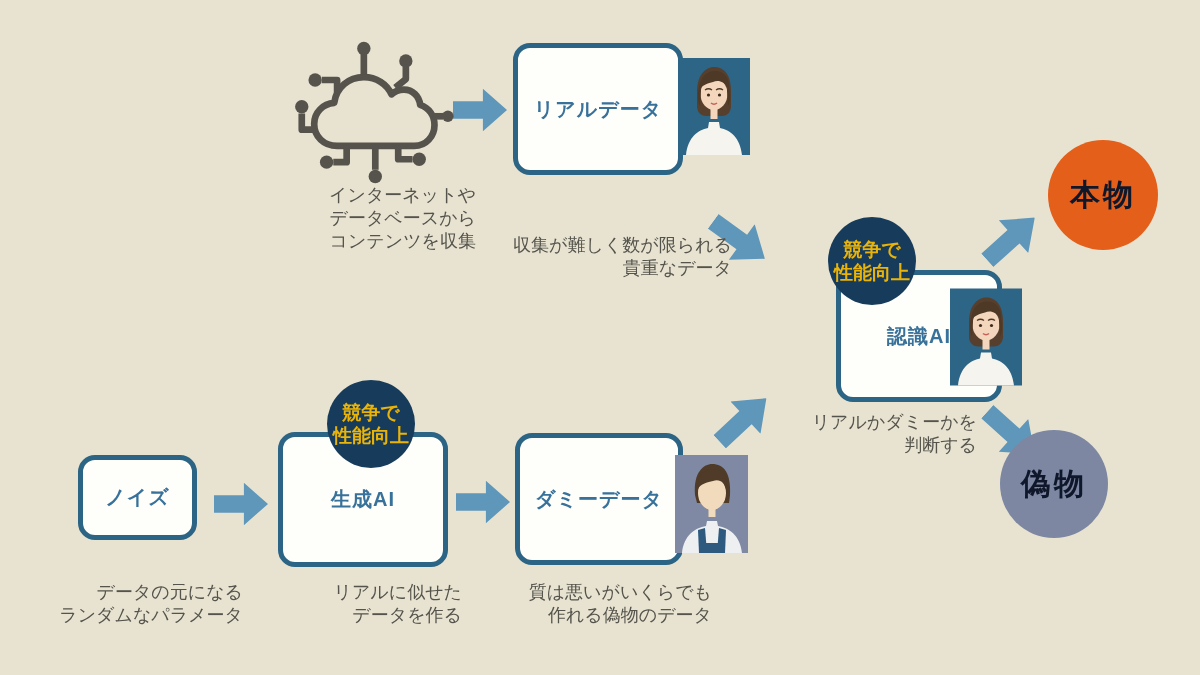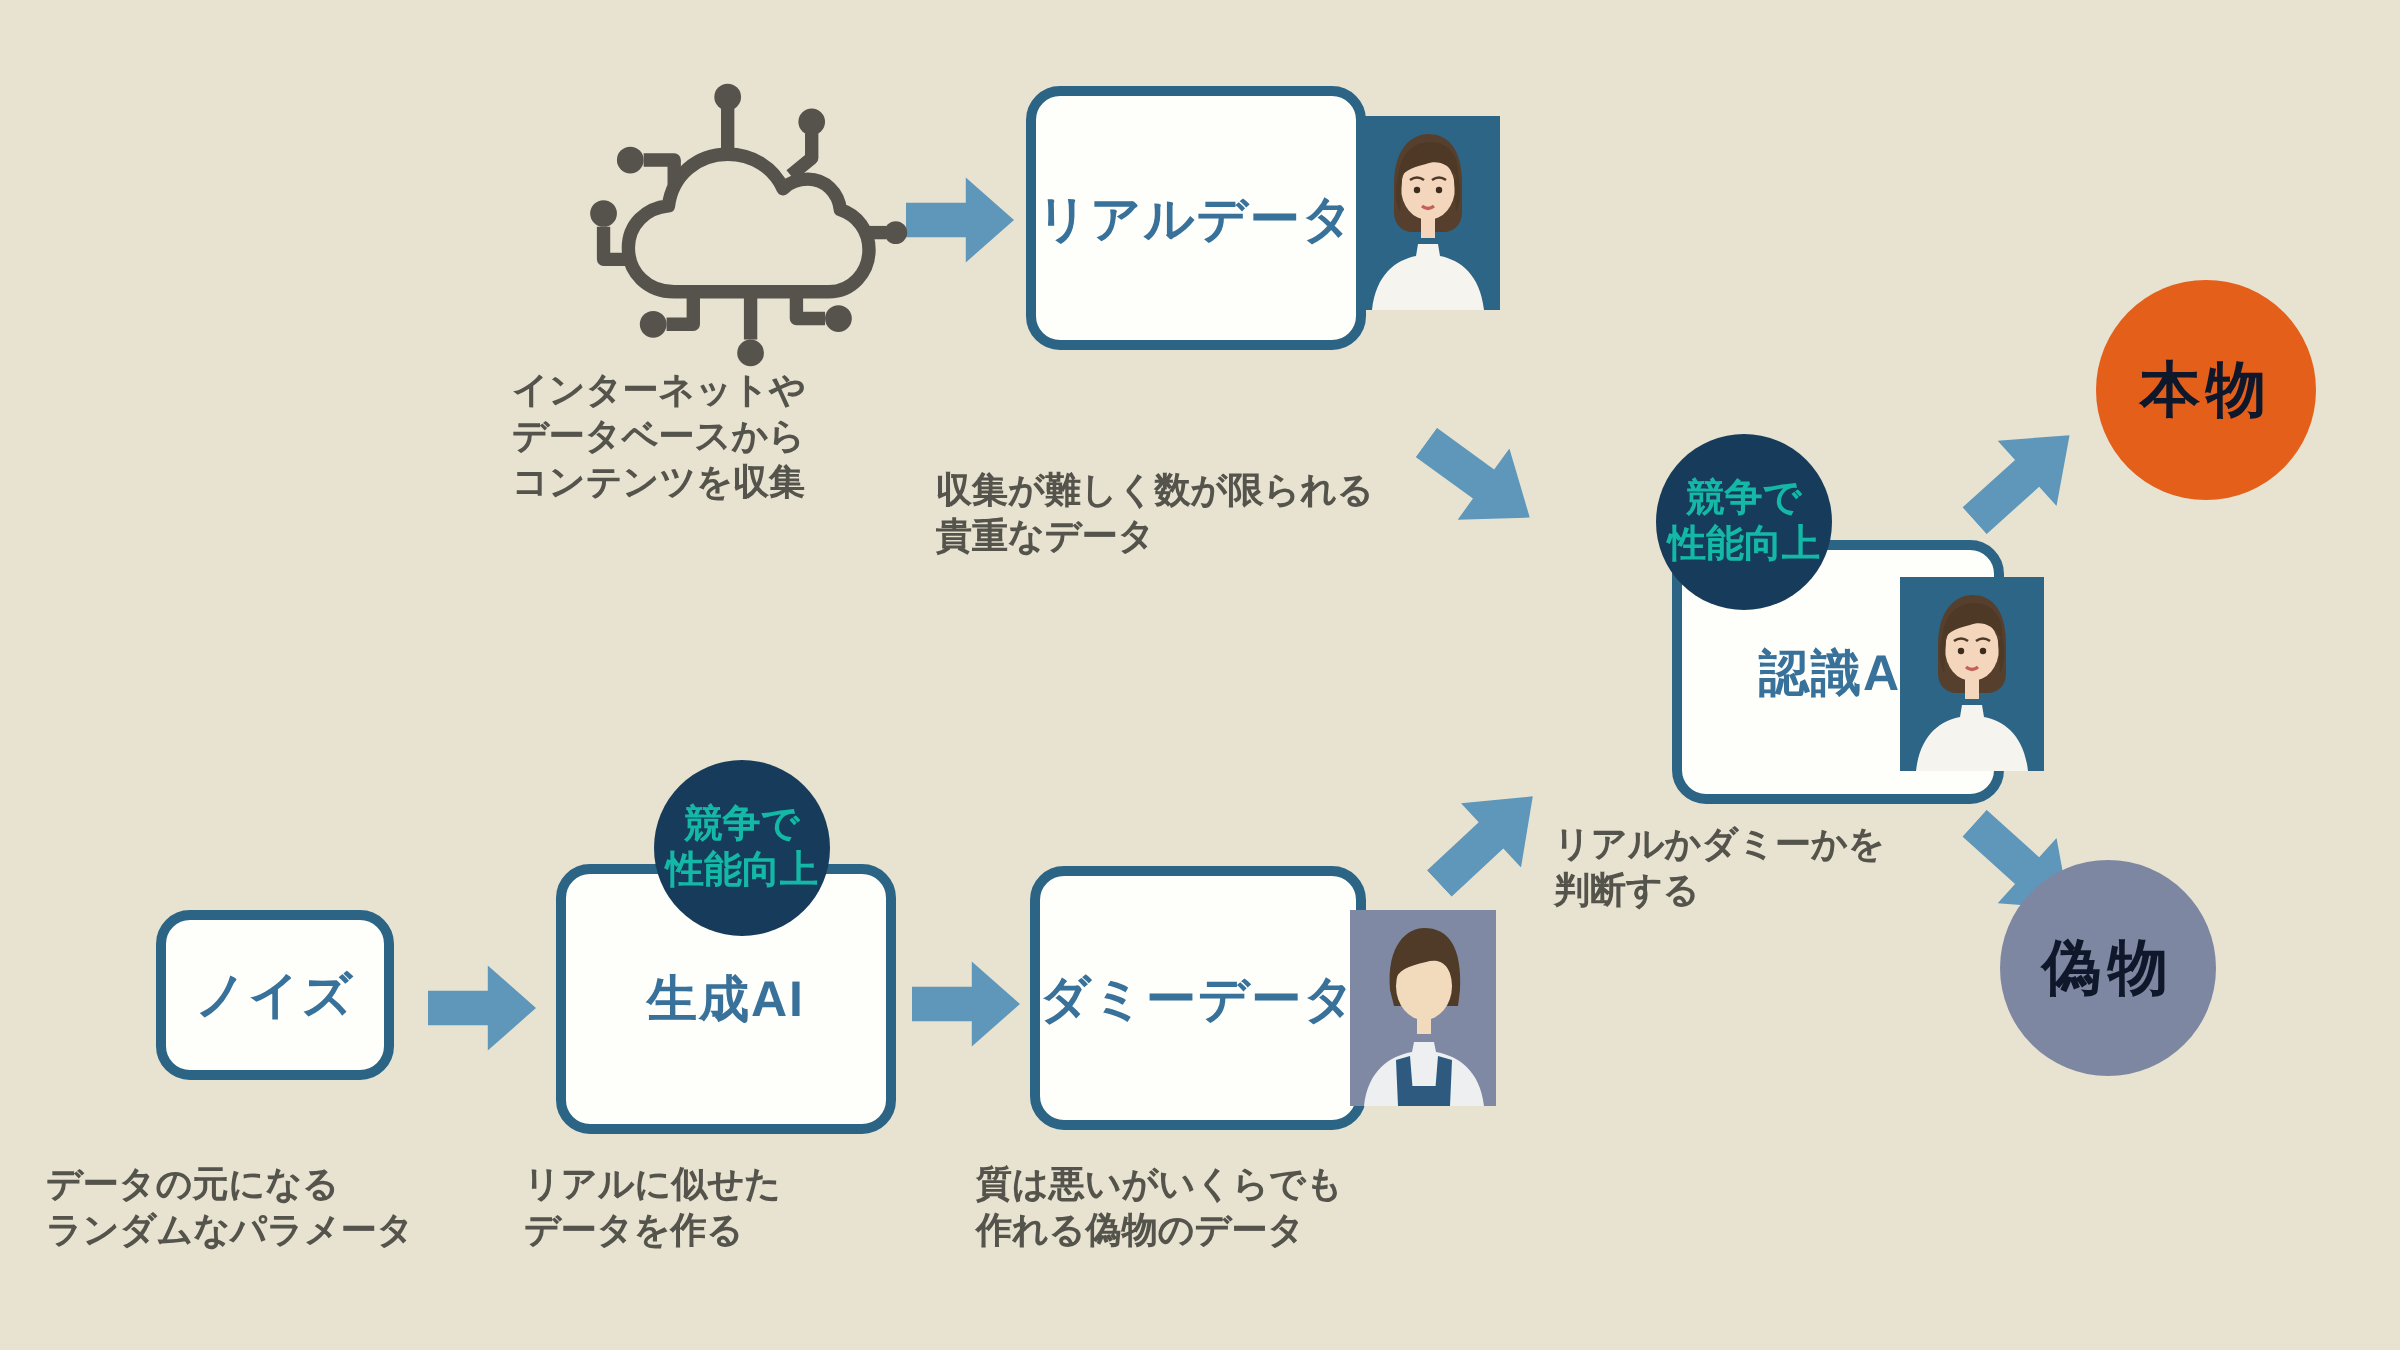--- a/index.html
+++ b/index.html
@@ -13,33 +13,33 @@
   .abs{position:absolute;box-sizing:border-box;}
   .node{
     background:#fefefb;
     border:5px solid var(--box-border,#2b6484);
     border-radius:17px;
     display:flex;align-items:center;justify-content:center;
     z-index:1;
   }
   .node-title{
     color:var(--box-title,#38719a);
-    font-size:25px;font-weight:700;letter-spacing:1px;
+    font-size:20px;font-weight:700;letter-spacing:1px;
     white-space:nowrap;
   }
   .caption{
     color:var(--caption-text,#55544c);
-    font-size:18px;font-weight:700;line-height:23px;
-    text-align:left;white-space:pre-line;
+    font-size:18px;font-weight:400;line-height:23px;
+    text-align:right;white-space:pre-line;
     z-index:1;
   }
   .badge{
     border-radius:50%;
     background:var(--badge-bg,#173c5b);
-    color:#14b8a6;font-size:19px;font-weight:700;line-height:23px;
+    color:#eab308;font-size:19px;font-weight:700;line-height:23px;
     display:flex;align-items:center;justify-content:center;
     text-align:center;white-space:pre-line;
     z-index:4;
   }
   .out-circle{
     border-radius:50%;
     display:flex;align-items:center;justify-content:center;
     color:#0f172a;font-size:30px;font-weight:700;letter-spacing:3px;
     z-index:1;
   }

